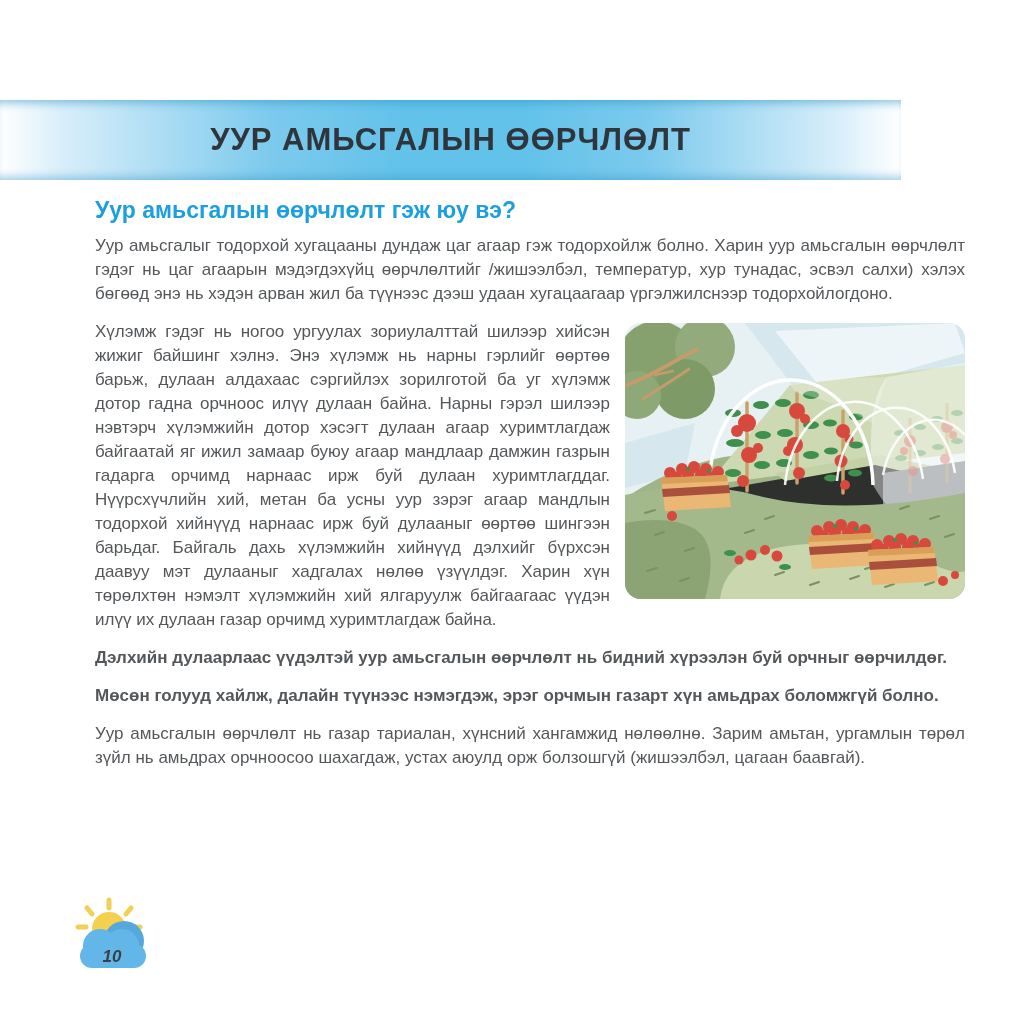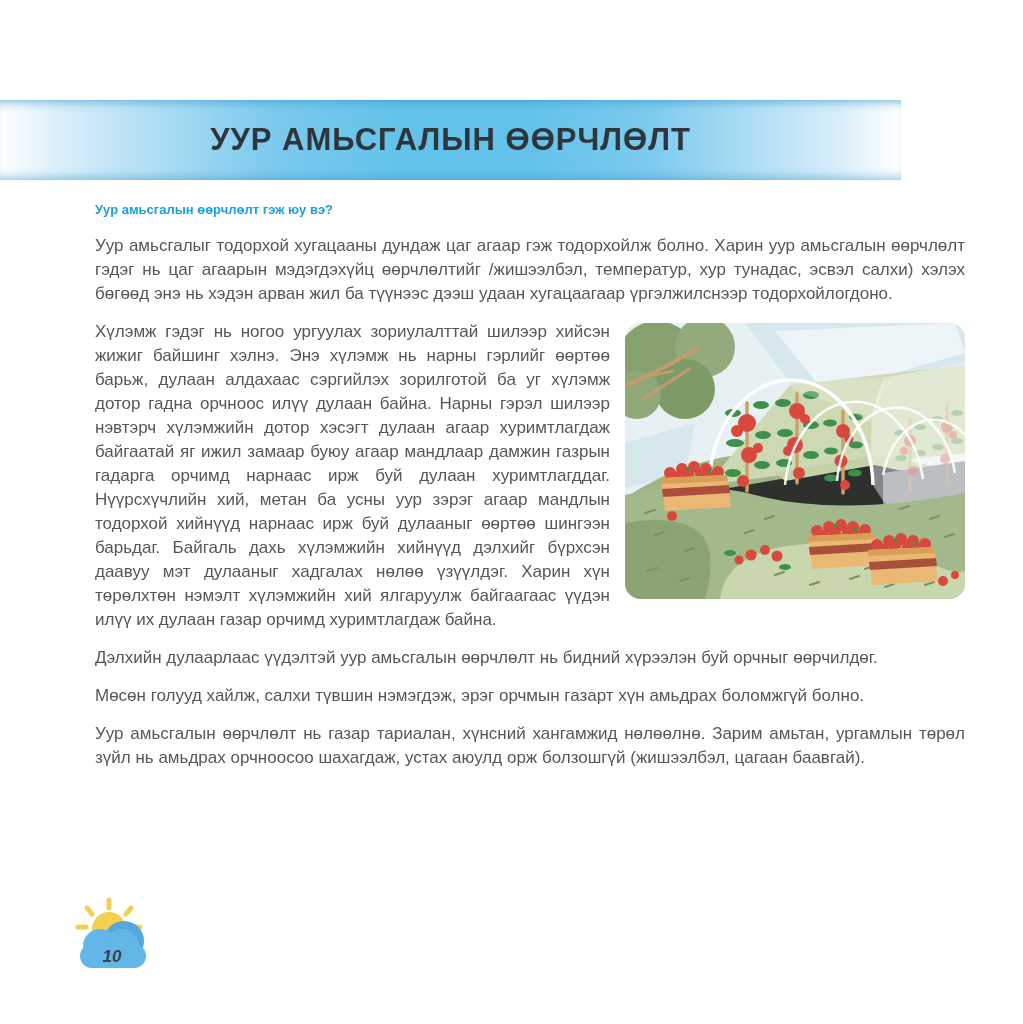--- a/index.html
+++ b/index.html
@@ -33,25 +33,25 @@
   }
 
   
   .content {
     position:absolute; top:180px; left:95px;
     width:870px;
     color:#54575a;
     font-size:17px; line-height:24px;
   }
   h2.sec {
-    color:#1b9fdf; font-size:13px; font-weight:bold;
+    color:#1b9fdf; font-size:23px; font-weight:bold;
     margin:19px 0 13px 0; line-height:22px;
   }
   .content p { text-align:justify; margin:0 0 14px 0; }
-  .content p.single { text-align:left; }
+  .content p.single { text-align:left;font-weight:bold; }
 
   
   .figwrap { overflow:hidden; }
   figure.illustration {
     float:right;
     width:340px; height:276px;
     margin:3px 0 10px 15px;
     border-radius:16px; overflow:hidden;
     background:#e7f0f2;
   }
@@ -259,21 +259,21 @@
             <circle cx="114" cy="237" r="4.5" fill="#d8493d"></circle>
             <ellipse cx="105" cy="230" rx="6" ry="3" fill="#3f8f4d"></ellipse>
             <ellipse cx="160" cy="244" rx="6" ry="3" fill="#3f8f4d"></ellipse>
           </g>
         </svg>
       </figure>
       <p>Хүлэмж гэдэг нь ногоо ургуулах зориулалттай шилээр хийсэн жижиг байшинг хэлнэ. Энэ хүлэмж нь нарны гэрлийг өөртөө барьж, дулаан алдахаас сэргийлэх зорилготой ба уг хүлэмж дотор гадна орчноос илүү дулаан байна. Нарны гэрэл шилээр нэвтэрч хүлэмжийн дотор хэсэгт дулаан агаар хуримтлагдаж байгаатай яг ижил замаар буюу агаар мандлаар дамжин газрын гадарга орчимд нарнаас ирж буй дулаан хуримтлагддаг. Нүүрсхүчлийн хий, метан ба усны уур зэрэг агаар мандлын тодорхой хийнүүд нарнаас ирж буй дулааныг өөртөө шингээн барьдаг. Байгаль дахь хүлэмжийн хийнүүд дэлхийг бүрхсэн даавуу мэт дулааныг хадгалах нөлөө үзүүлдэг. Харин хүн төрөлхтөн нэмэлт хүлэмжийн хий ялгаруулж байгаагаас үүдэн илүү их дулаан газар орчимд хуримтлагдаж байна.</p>
     </div>
 
     <p class="single">Дэлхийн дулаарлаас үүдэлтэй уур амьсгалын өөрчлөлт нь бидний хүрээлэн буй орчныг өөрчилдөг.</p>
-    <p class="single">Мөсөн голууд хайлж, салхи түвшин нэмэгдэж, эрэг орчмын газарт хүн амьдрах боломжгүй болно.</p>
+    <p class="single">Мөсөн голууд хайлж, далайн түүнээс нэмэгдэж, эрэг орчмын газарт хүн амьдрах боломжгүй болно.</p>
     <p>Уур амьсгалын өөрчлөлт нь газар тариалан, хүнсний хангамжид нөлөөлнө. Зарим амьтан, ургамлын төрөл зүйл нь амьдрах орчноосоо шахагдаж, устах аюулд орж болзошгүй (жишээлбэл, цагаан баавгай).</p>
   </div>
 
   <div class="page-badge">
     <svg width="92" height="78" viewBox="0 0 92 78">
       <g>
         <g stroke="#f2cf56" stroke-width="5" stroke-linecap="round">
           <line x1="43" y1="4" x2="43" y2="12"></line>
           <line x1="21" y1="12" x2="26" y2="18"></line>
           <line x1="65" y1="12" x2="60" y2="18"></line>

